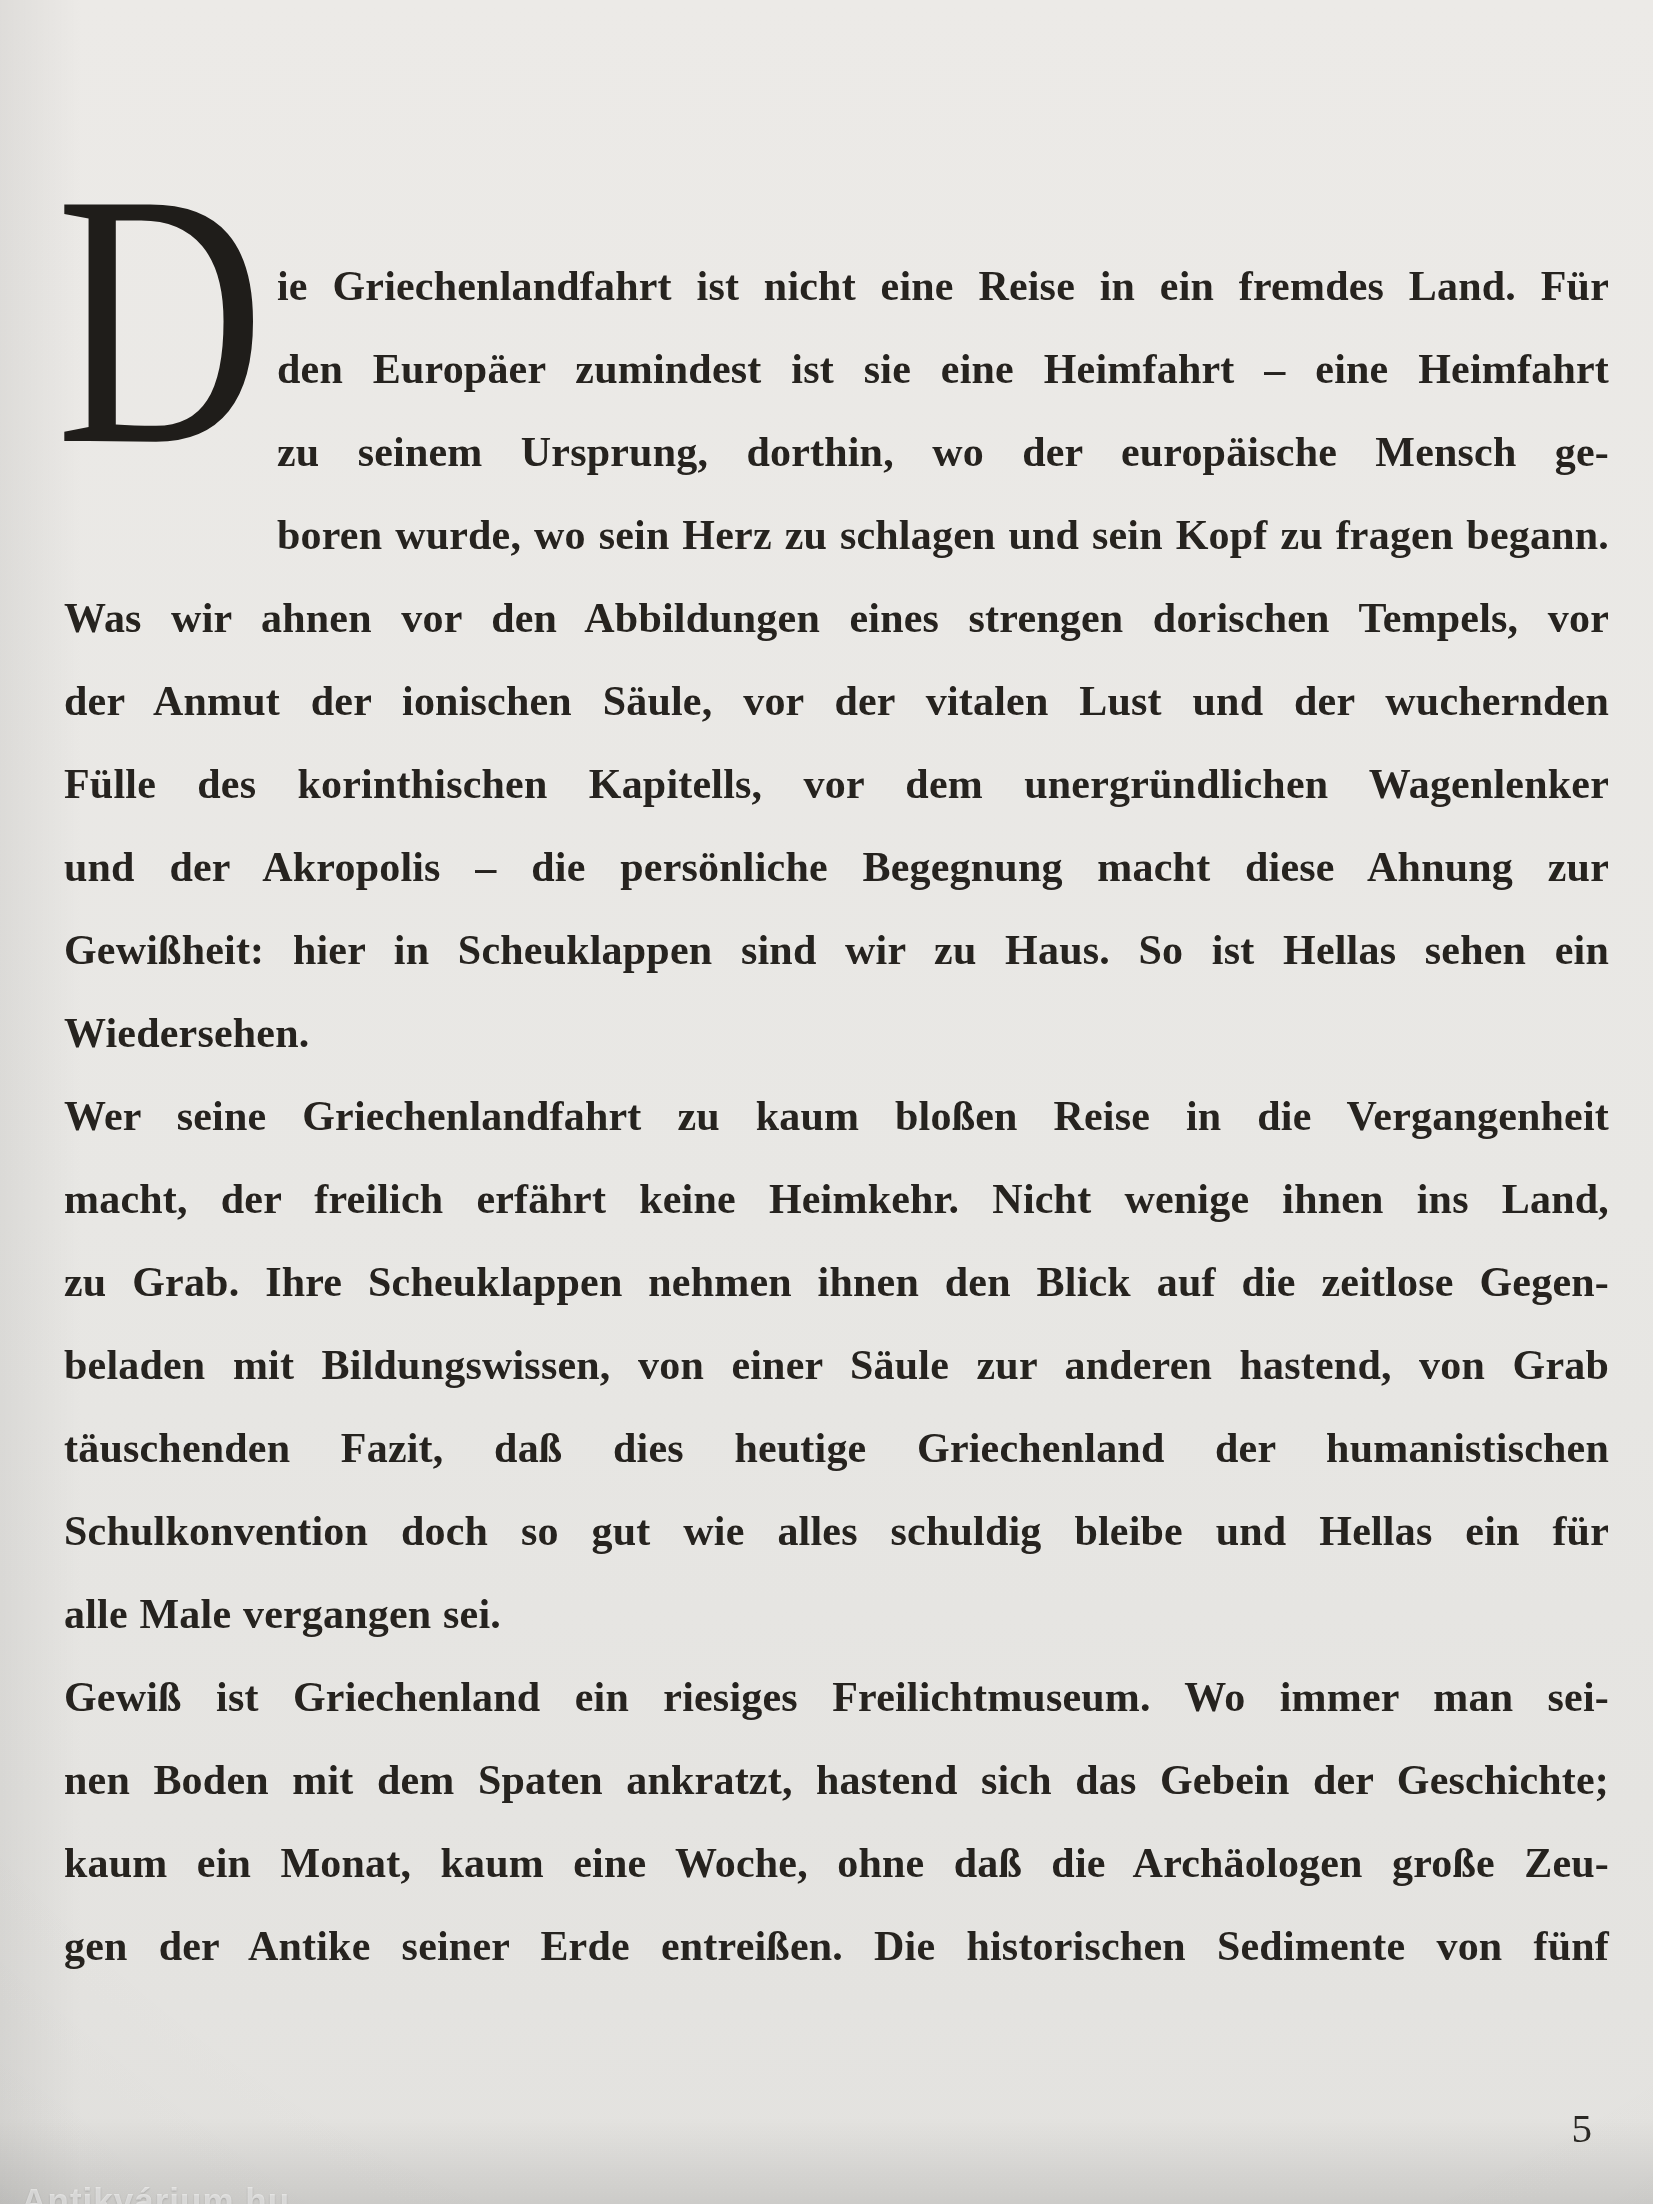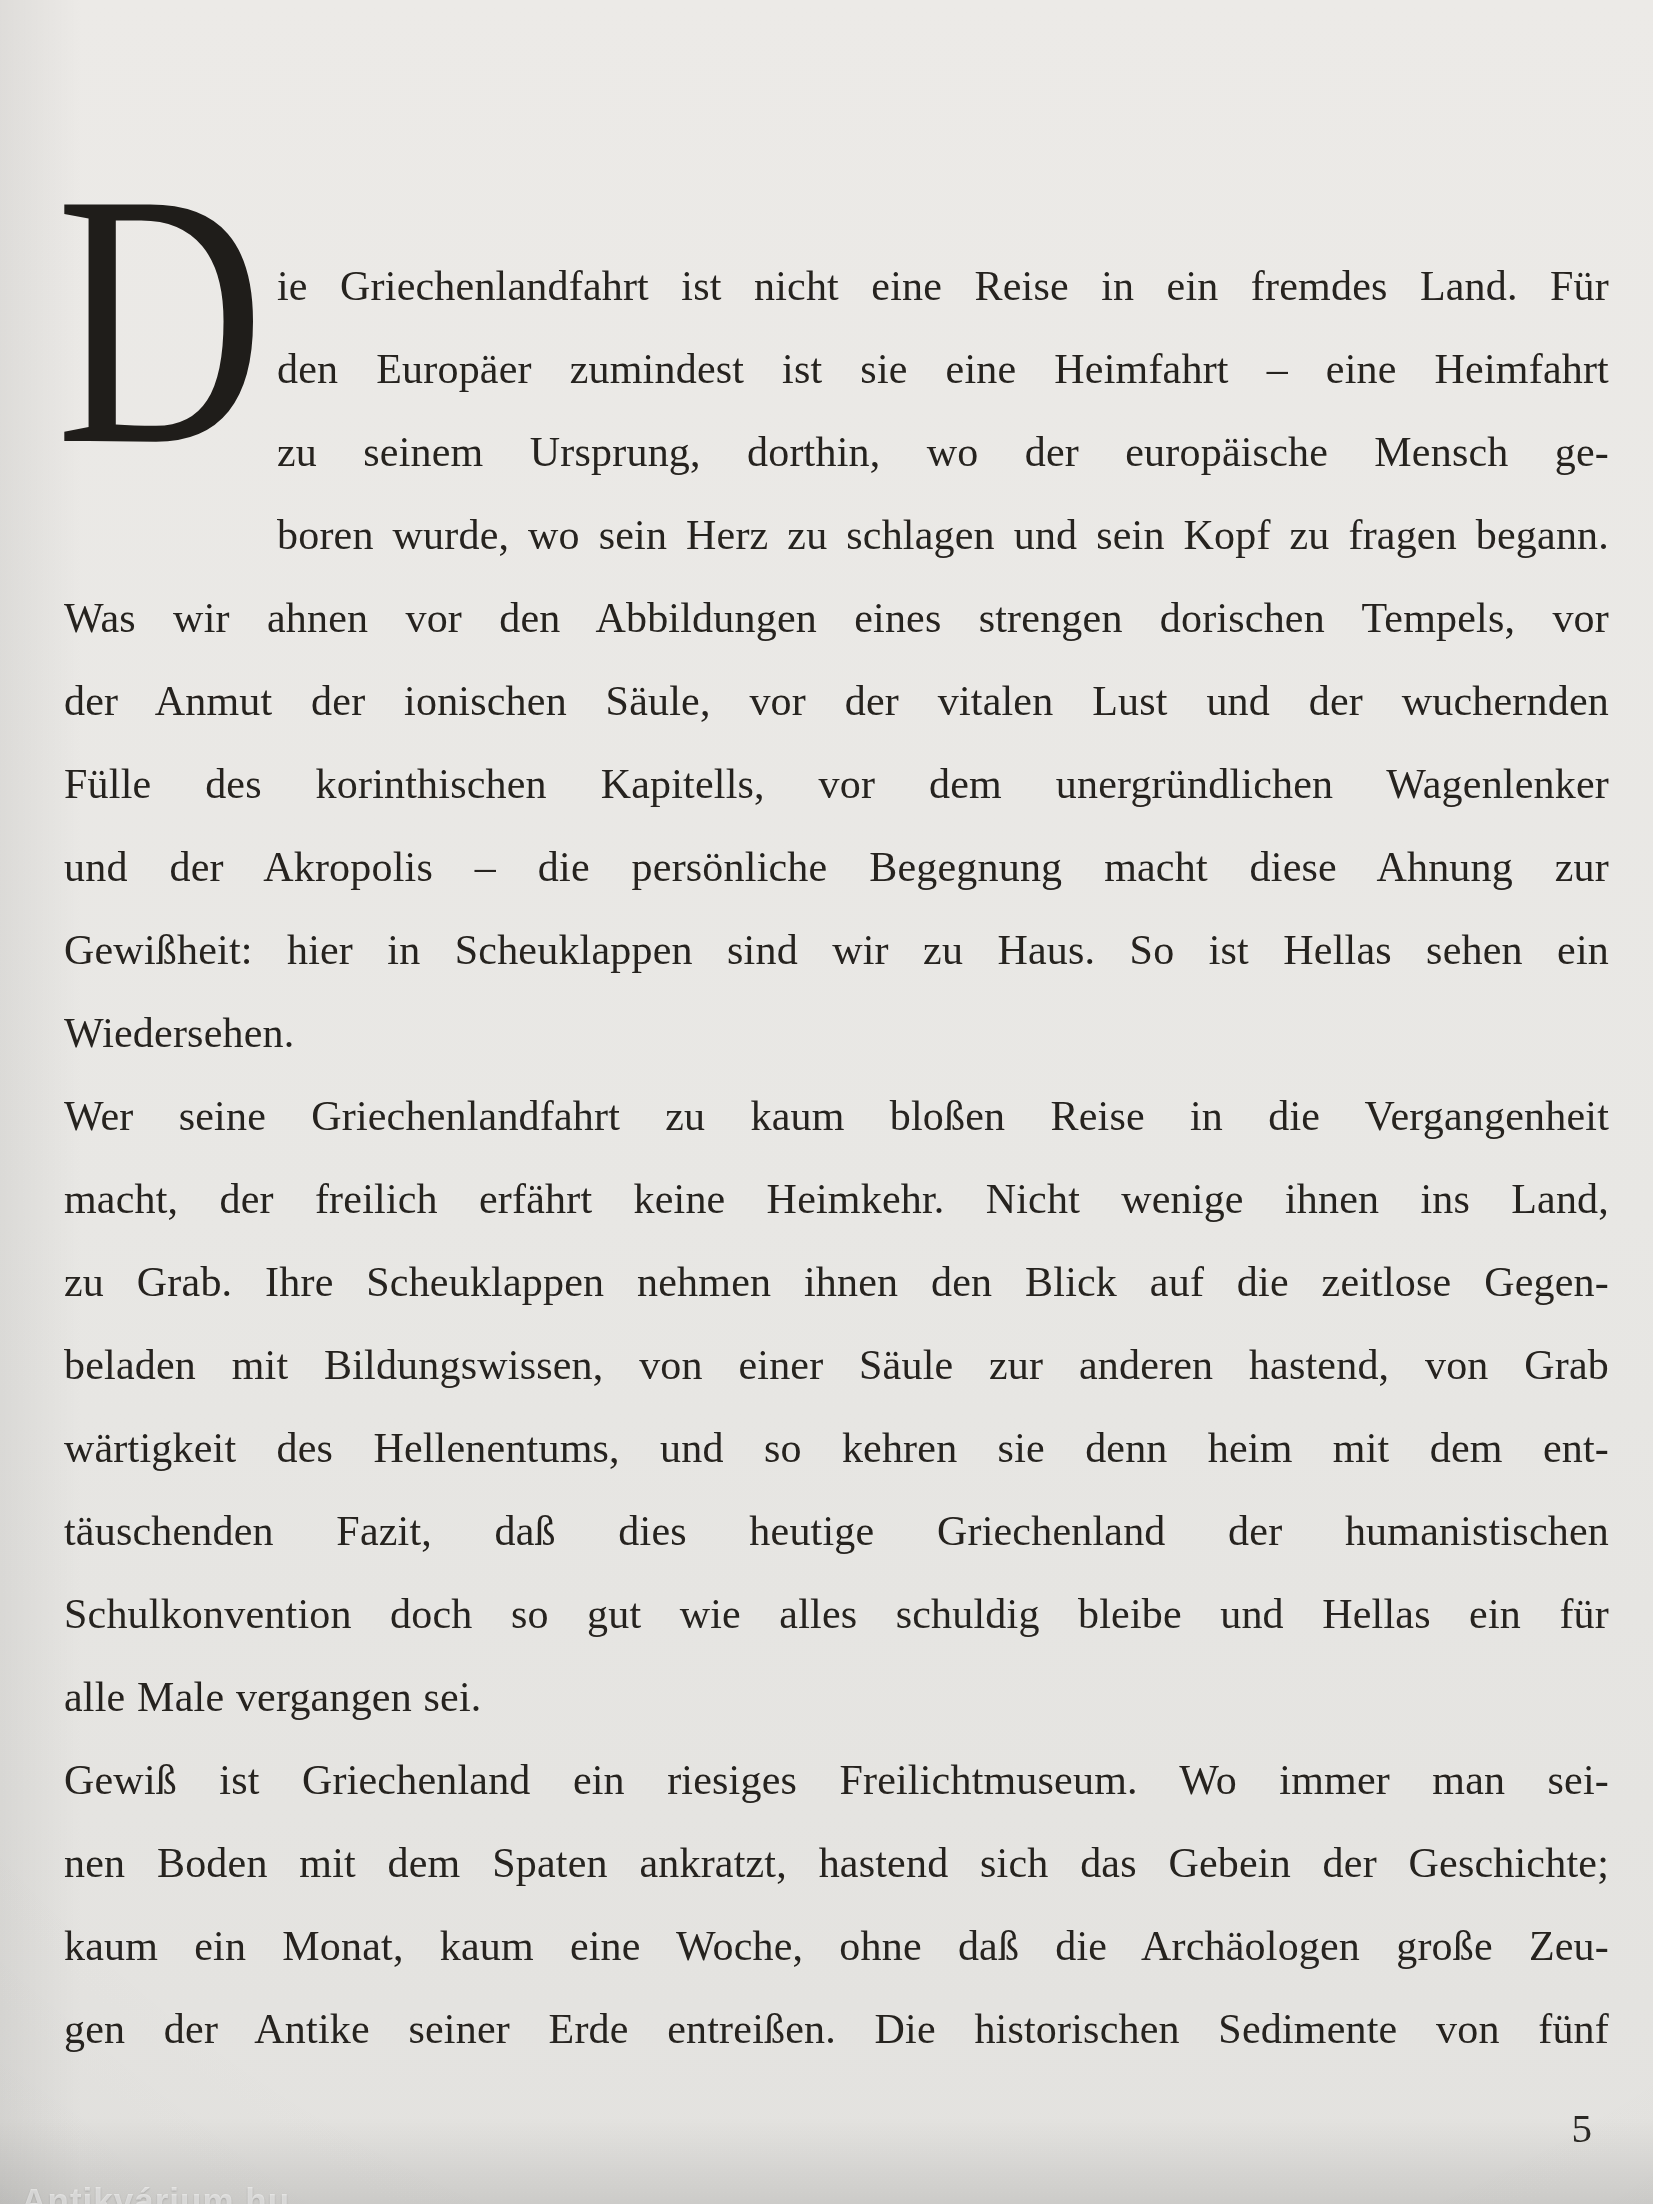--- a/index.html
+++ b/index.html
@@ -35,20 +35,21 @@
     word-spacing: 1px;
   }
   .dropcap-spacer {
     float: left;
     width: 213px;
     height: 250px;
   }
   .line {
     text-align: justify;
     text-align-last: justify;
+    font-weight: bold;
   }
   .line.last {
     text-align-last: left;
   }
   .dropcap {
     position: absolute;
     left: 56px;
     top: 237px;
     width: 199px;
     height: 254px;
@@ -100,21 +101,20 @@
         <div class="line">Was wir ahnen vor den Abbildungen eines strengen dorischen Tempels, vor</div>
         <div class="line">der Anmut der ionischen Säule, vor der vitalen Lust und der wuchernden</div>
         <div class="line">Fülle des korinthischen Kapitells, vor dem unergründlichen Wagenlenker</div>
         <div class="line">und der Akropolis – die persönliche Begegnung macht diese Ahnung zur</div>
         <div class="line">Gewißheit: hier in Scheuklappen sind wir zu Haus. So ist Hellas sehen ein</div>
         <div class="line last">Wiedersehen.</div>
         <div class="line">Wer seine Griechenlandfahrt zu kaum bloßen Reise in die Vergangenheit</div>
         <div class="line">macht, der freilich erfährt keine Heimkehr. Nicht wenige ihnen ins Land,</div>
         <div class="line">zu Grab. Ihre Scheuklappen nehmen ihnen den Blick auf die zeitlose Gegen-</div>
         <div class="line">beladen mit Bildungswissen, von einer Säule zur anderen hastend, von Grab</div>
-        <div class="line">wärtigkeit des Hellenentums, und so kehren sie denn heim mit dem ent-</div>
         <div class="line">täuschenden Fazit, daß dies heutige Griechenland der humanistischen</div>
         <div class="line">Schulkonvention doch so gut wie alles schuldig bleibe und Hellas ein für</div>
         <div class="line last">alle Male vergangen sei.</div>
         <div class="line">Gewiß ist Griechenland ein riesiges Freilichtmuseum. Wo immer man sei-</div>
         <div class="line">nen Boden mit dem Spaten ankratzt, hastend sich das Gebein der Geschichte;</div>
         <div class="line">kaum ein Monat, kaum eine Woche, ohne daß die Archäologen große Zeu-</div>
         <div class="line">gen der Antike seiner Erde entreißen. Die historischen Sedimente von fünf</div>
       </div>
   </div>
 

